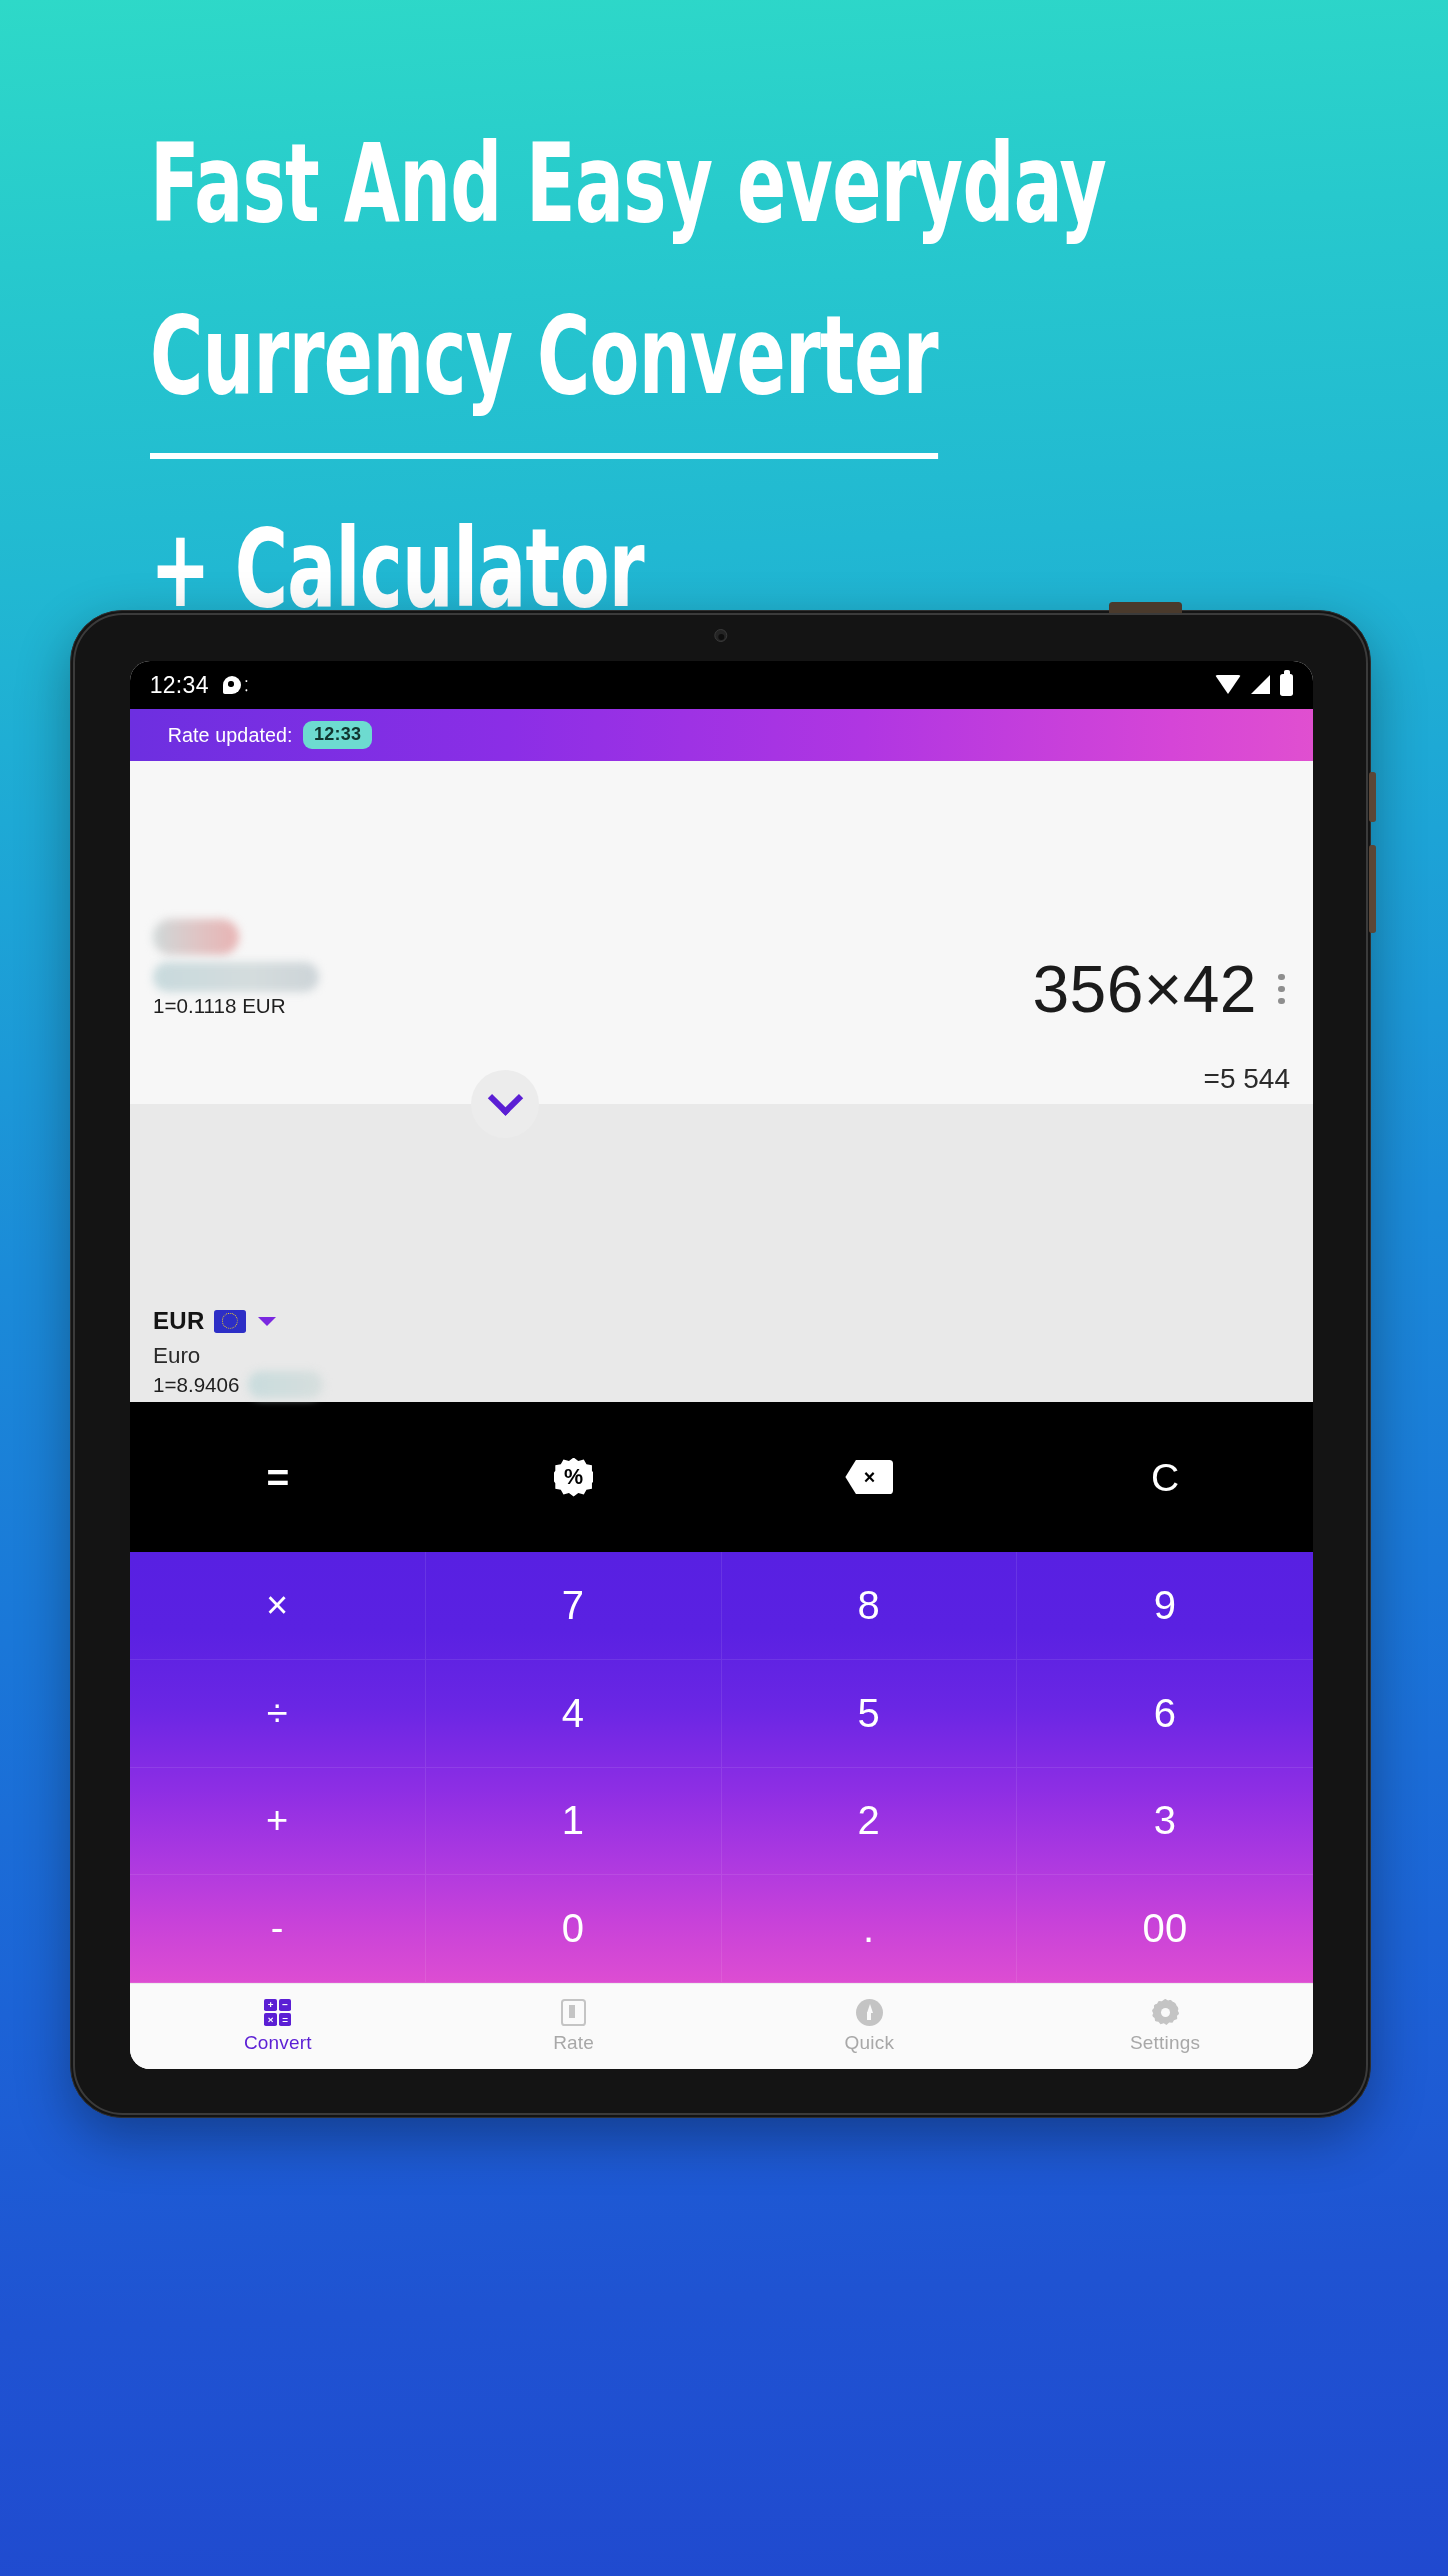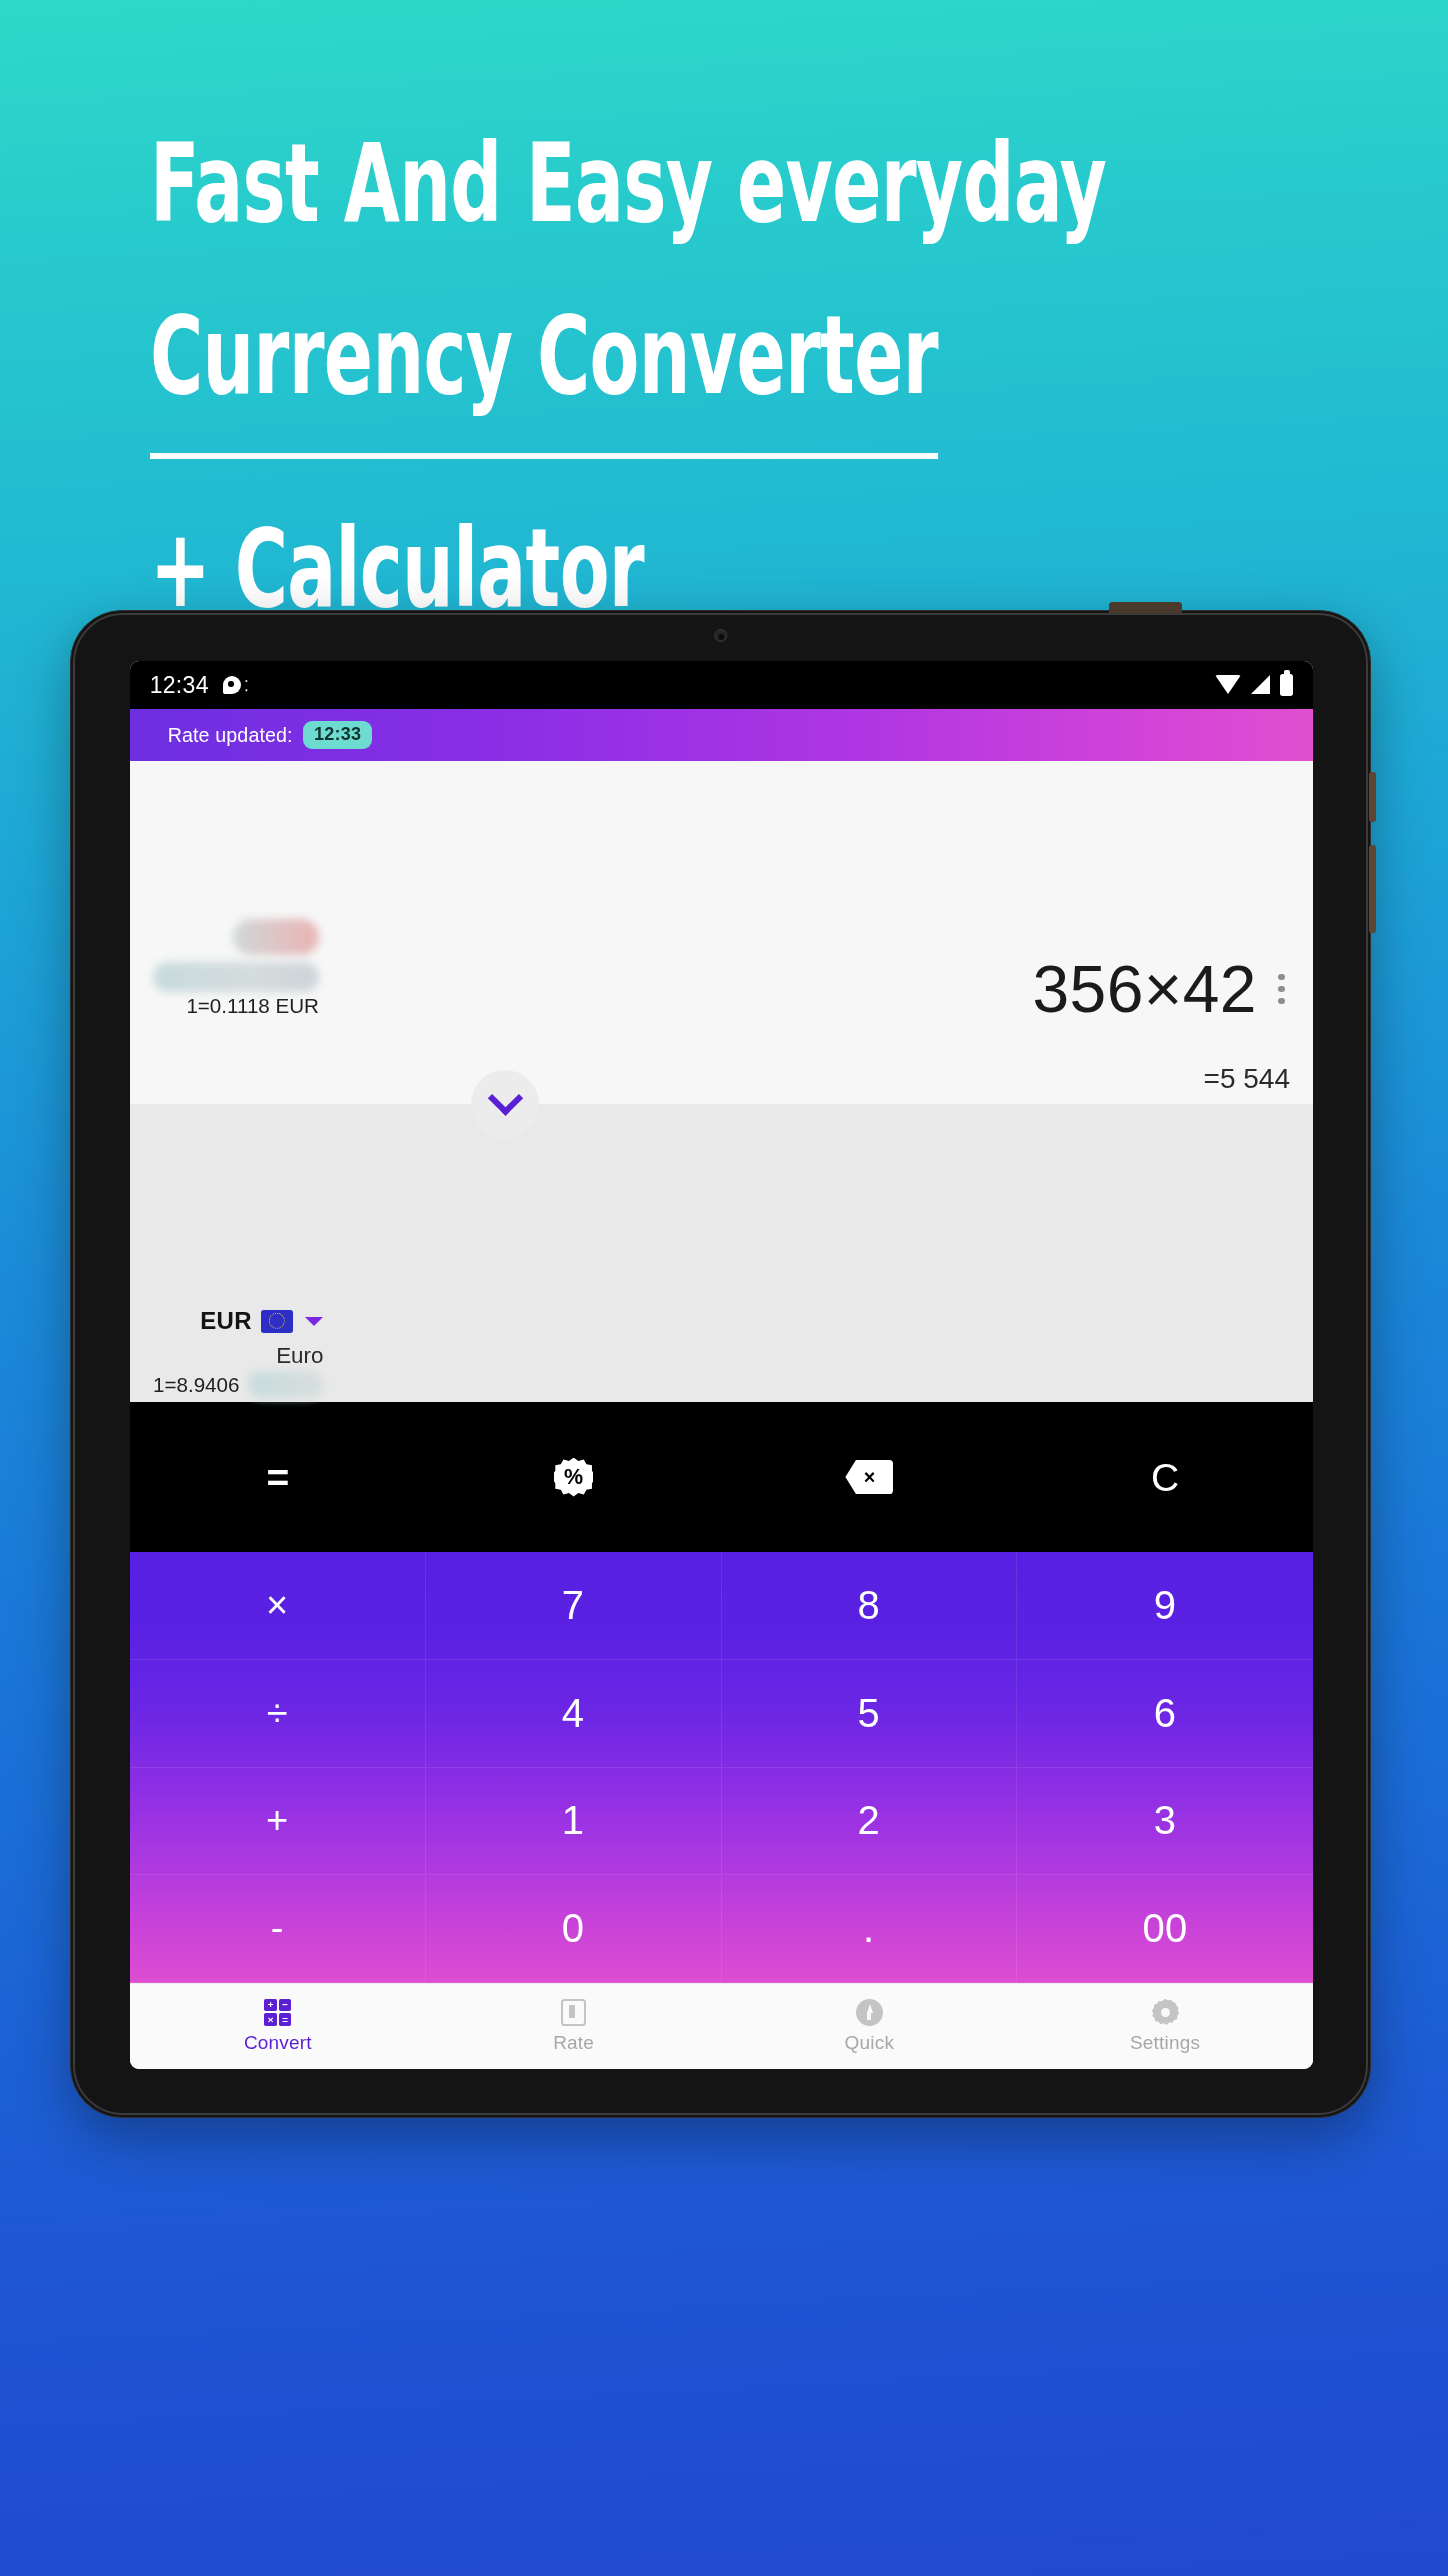--- a/index.html
+++ b/index.html
@@ -105,21 +105,21 @@
     background:#4a3a2c;
     border-radius:3.6px 3.6px 0 0;
   }
 
   
   .screen {
     position:absolute;
     left:59px; top:50px;
     width:1183px; height:1408px;
     background:#ffffff;
-    border-radius:9px;
+    border-radius:20px;
     overflow:hidden;
     display:flex;
     flex-direction:column;
   }
 
   
   .statusbar {
     height:48px;
     background:#000000;
     display:flex;
@@ -226,21 +226,20 @@
   .row-main {
     display:flex;
     align-items:flex-end;
     justify-content:space-between;
   }
   .cur-left {
     display:flex;
     flex-direction:column;
     gap:2.7px;
     padding-bottom:3.6px;
-    align-items:flex-end;
   }
   .cur-code-line {
     display:flex;
     align-items:center;
     gap:9px;
     height:38px;
   }
   .cur-code {
     font-size:24px;
     font-weight:700;

